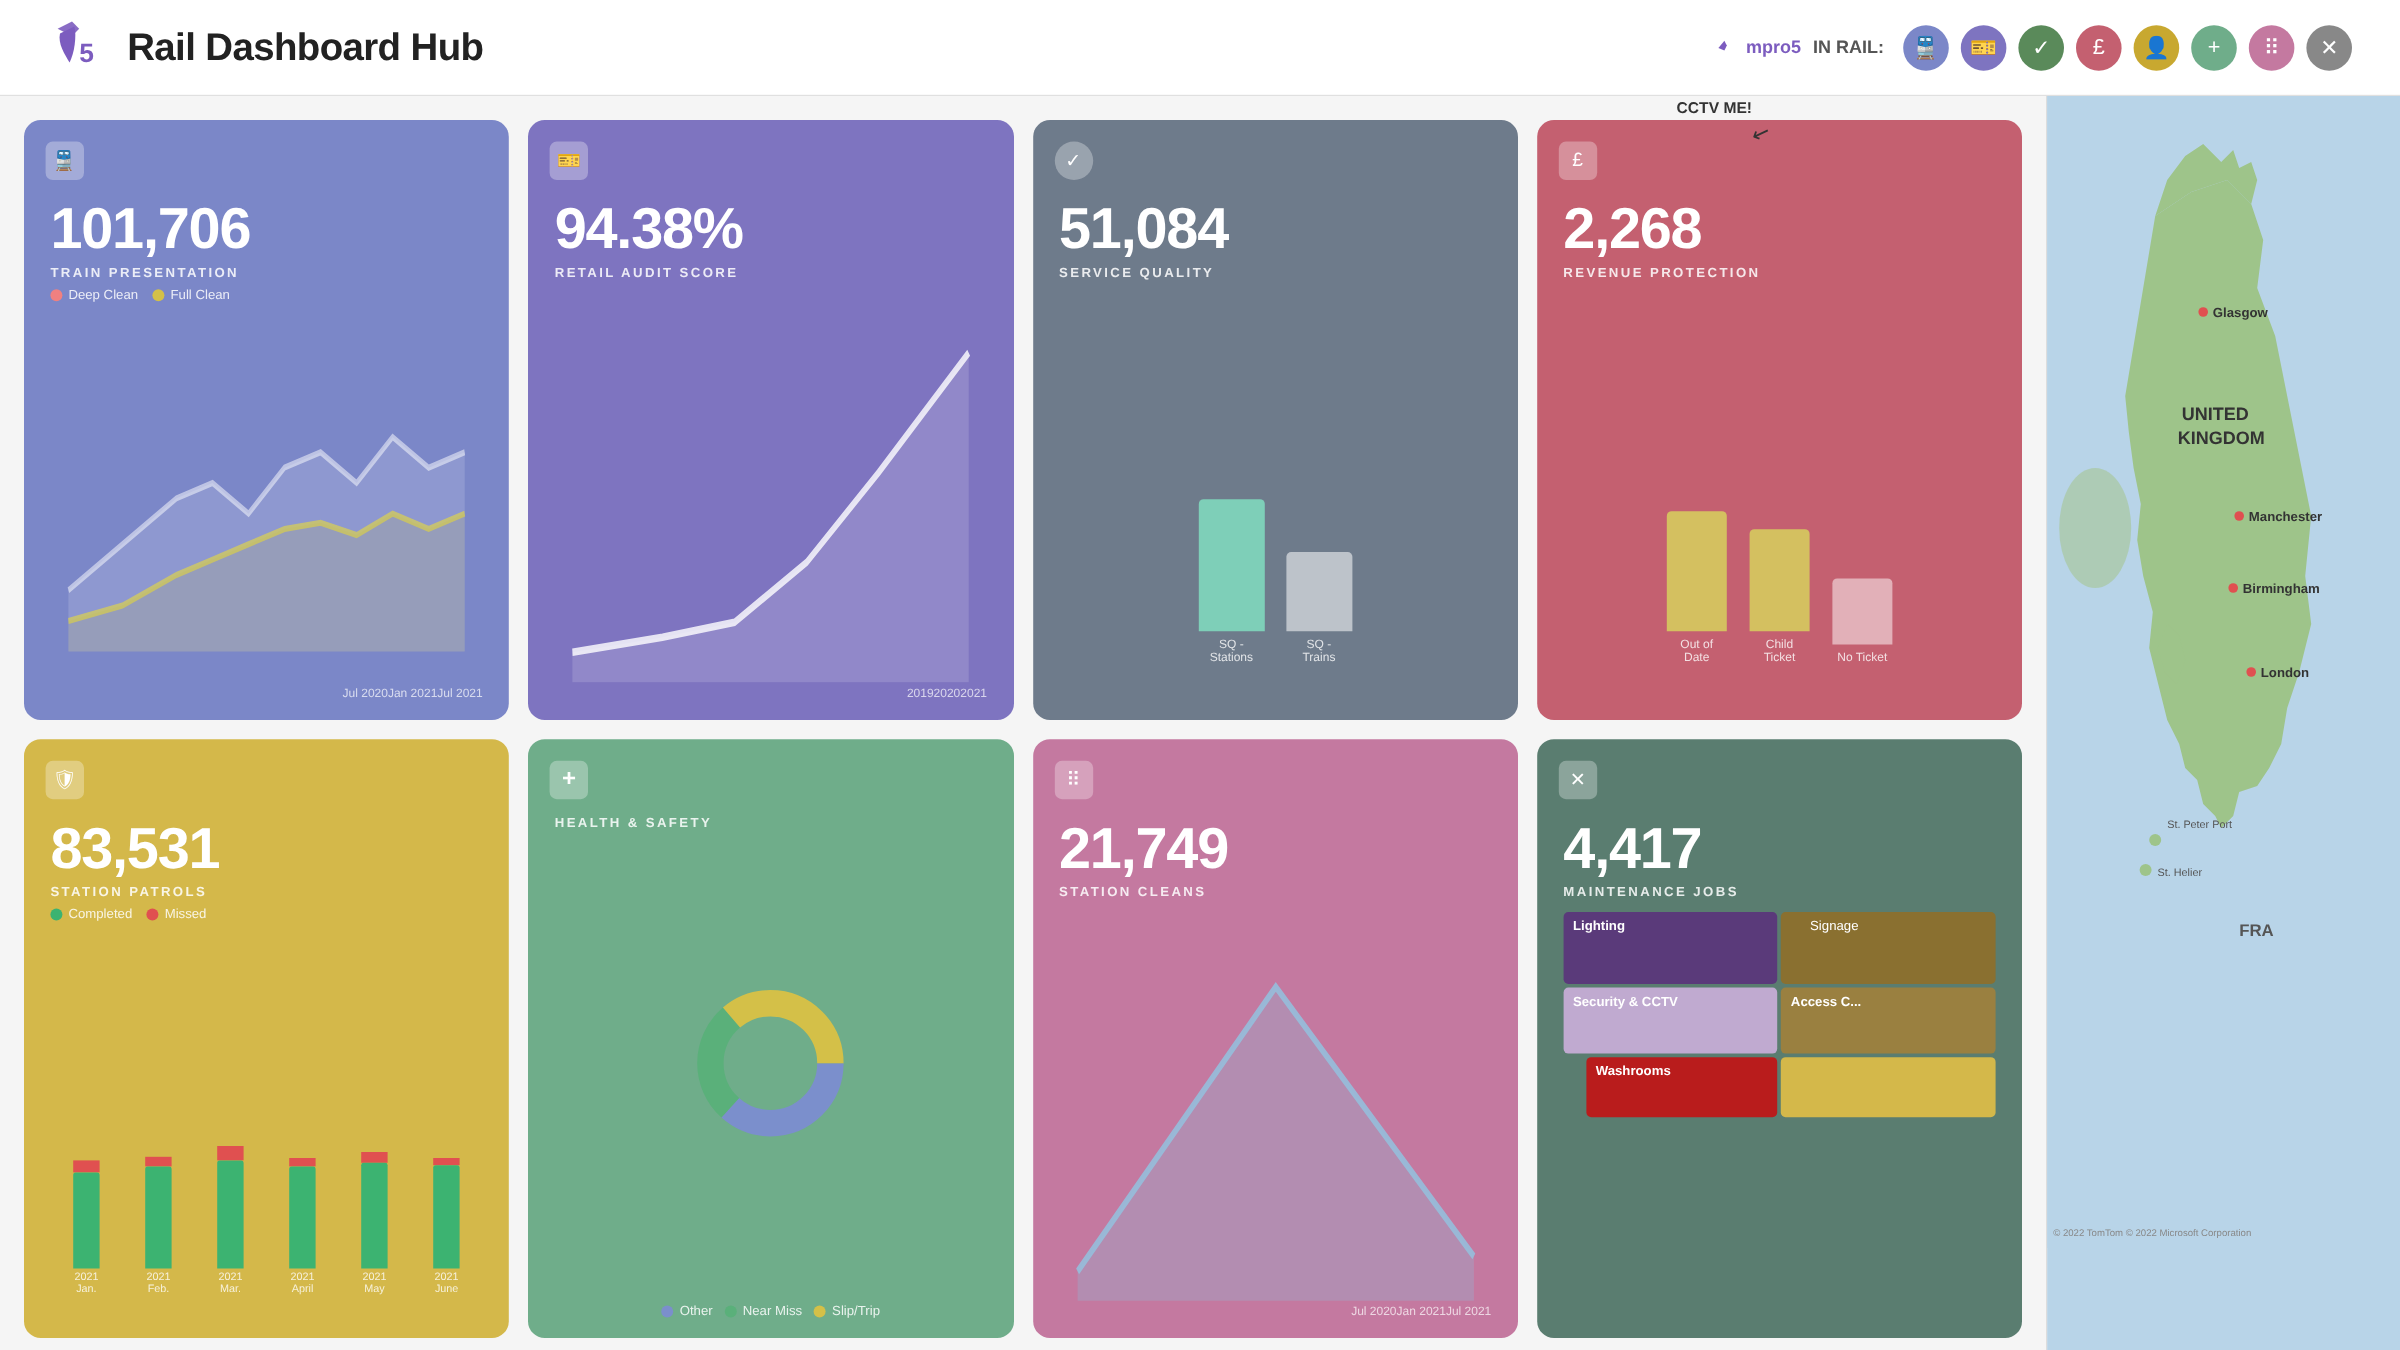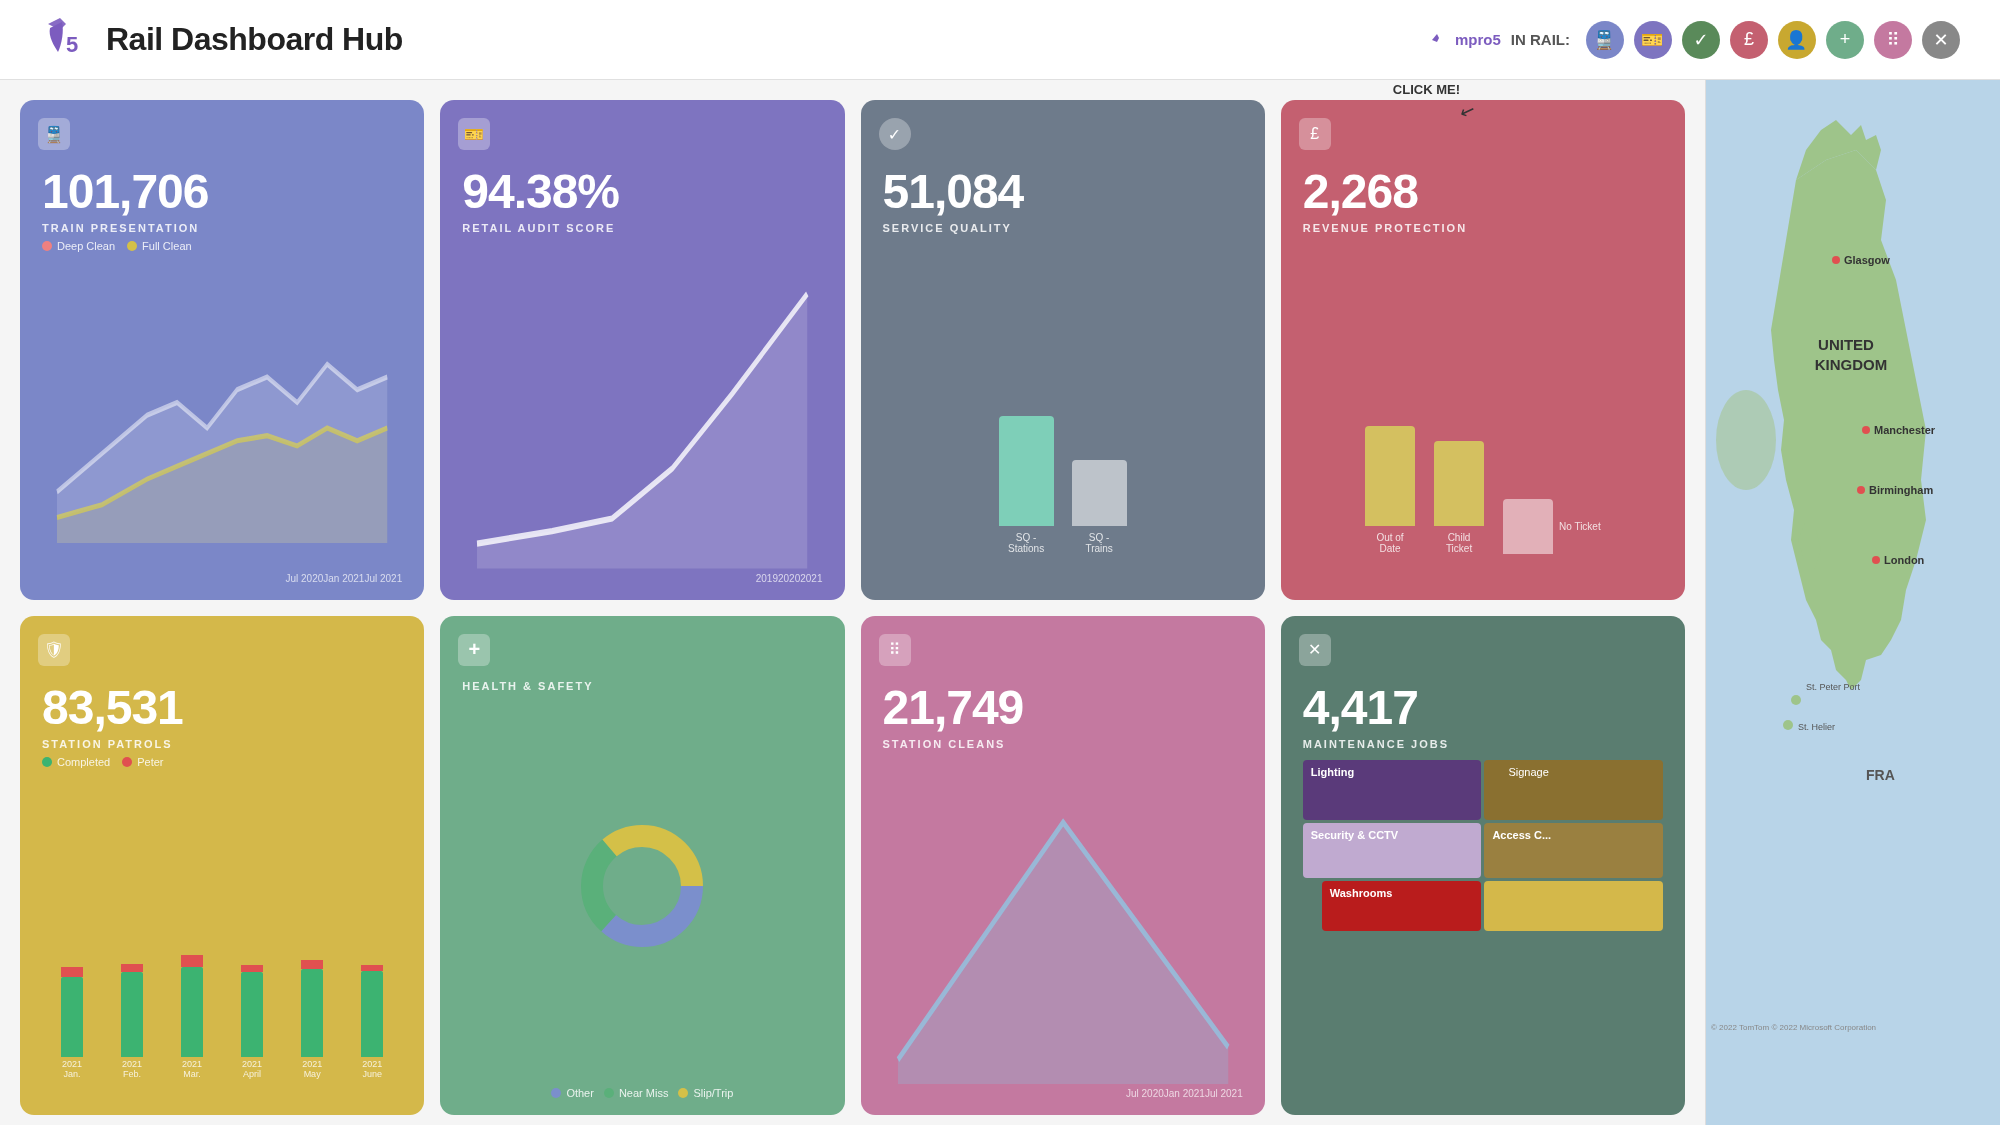--- a/index.html
+++ b/index.html
@@ -234,21 +234,21 @@
     <button class="nav-icon-btn" style="background:#6fad8a;">+</button>
     <button class="nav-icon-btn" style="background:#c479a0;">⠿</button>
     <button class="nav-icon-btn" style="background:#888;">✕</button>
   </div>
 </div>
 
 <div class="main-layout">
 
   <div class="dashboard-area">
 
-    <div style="position:absolute; top:2px; right:245px; font-size:13px; font-weight:800; color:#333; z-index:10; pointer-events:none;">CLICK ME!</div>
+    <div style="position:absolute; top:2px; right:245px; font-size:13px; font-weight:800; color:#333; z-index:10; pointer-events:none;">CCTV ME!</div>
     <div style="position:absolute; top:20px; right:230px; font-size:18px; color:#333; z-index:10; pointer-events:none; transform:rotate(20deg);">↙</div>
 
     <div class="cards-row">
 
       <div class="card card-blue">
         <div class="card-icon">🚆</div>
         <div style="margin-top:36px;">
           <div class="card-number">101,706</div>
           <div class="card-label">TRAIN PRESENTATION</div>
         </div>
@@ -328,21 +328,21 @@
         </div>
         <div class="chart-area" style="display:flex;align-items:flex-end;justify-content:center;gap:19px;padding-bottom:30px;">
           <div style="display:flex;flex-direction:column;align-items:center;gap:6px;">
             <div style="width:50px;height:100px;background:#d4c060;border-radius:4px 4px 0 0;"></div>
             <span style="font-size:10px;color:rgba(255,255,255,0.8);text-align:center;">Out of<br>Date</span>
           </div>
           <div style="display:flex;flex-direction:column;align-items:center;gap:6px;">
             <div style="width:50px;height:85px;background:#d4c060;border-radius:4px 4px 0 0;"></div>
             <span style="font-size:10px;color:rgba(255,255,255,0.8);text-align:center;">Child<br>Ticket</span>
           </div>
-          <div style="display:flex;flex-direction:row;align-items:center;gap:6px;">
+          <div style="display:flex;flex-direction:column;align-items:center;gap:6px;">
             <div style="width:50px;height:55px;background:rgba(255,255,255,0.5);border-radius:4px 4px 0 0;"></div>
             <span style="font-size:10px;color:rgba(255,255,255,0.8);text-align:center;">No Ticket</span>
           </div>
         </div>
       </div>
     </div>
 
     <div class="cards-row">
 
       <div class="card card-yellow">
@@ -351,21 +351,21 @@
           <div class="card-number">83,531</div>
           <div class="card-label">STATION PATROLS</div>
         </div>
         <div class="card-legend">
           <div class="legend-item">
             <div class="legend-dot" style="background:#3cb371;"></div>
             <span>Completed</span>
           </div>
           <div class="legend-item">
             <div class="legend-dot" style="background:#e05050;"></div>
-            <span>Peter</span>
+            <span>Missed</span>
           </div>
         </div>
         <div class="chart-area" style="display:flex;align-items:flex-end;justify-content:space-around;padding-bottom:20px;">
           <div style="display:flex;flex-direction:column;align-items:center;gap:2px;">
             <div style="width:22px;display:flex;flex-direction:column-reverse;">
               <div style="width:22px;height:80px;background:#3cb371;border-radius:2px 2px 0 0;"></div>
               <div style="width:22px;height:10px;background:#e05050;"></div>
             </div>
             <span style="font-size:9px;color:rgba(255,255,255,0.8);text-align:center;">2021<br>Jan.</span>
           </div>

